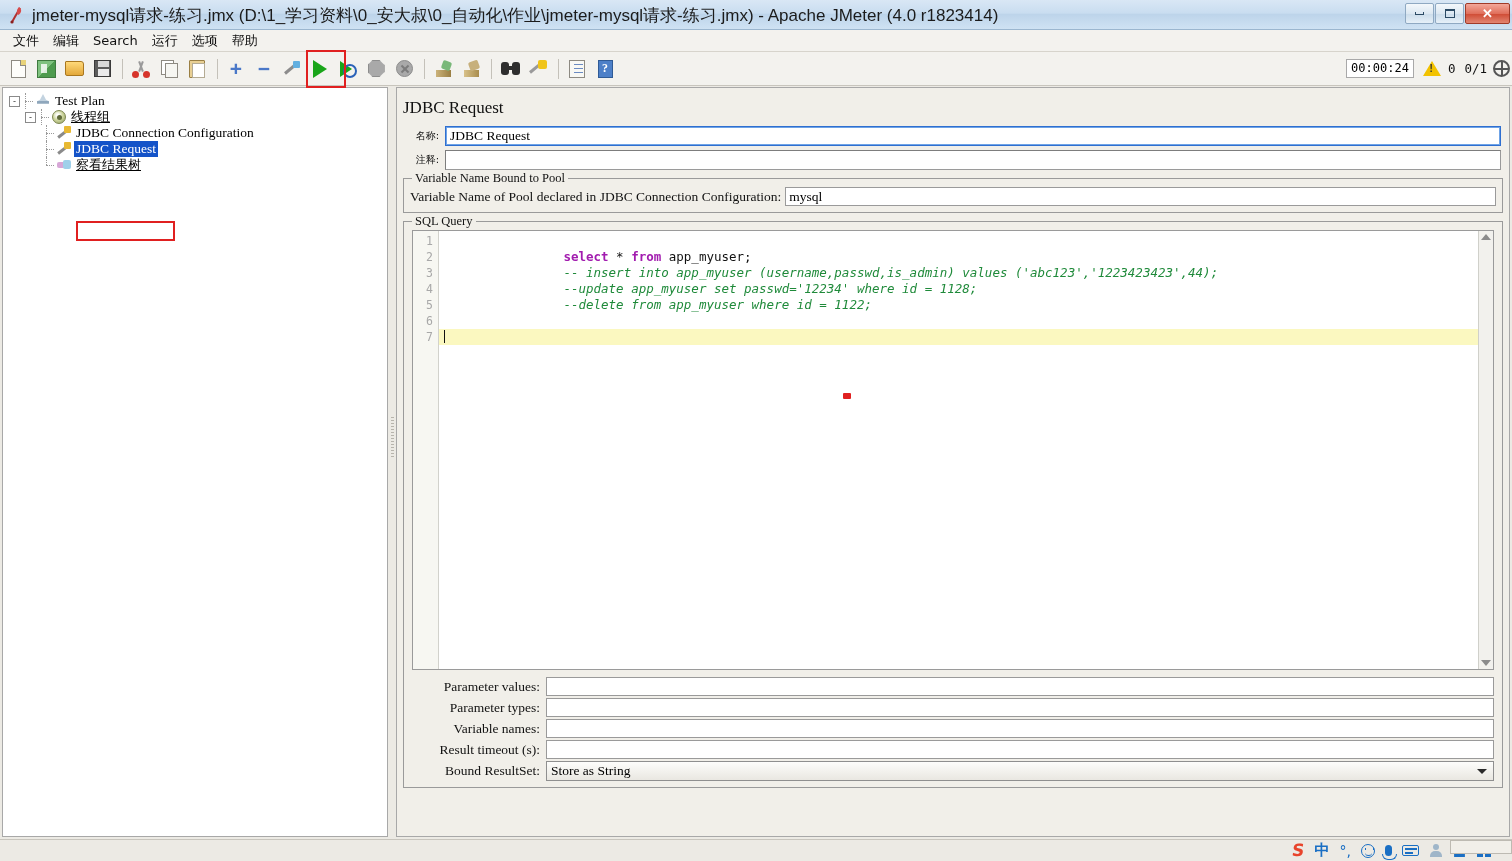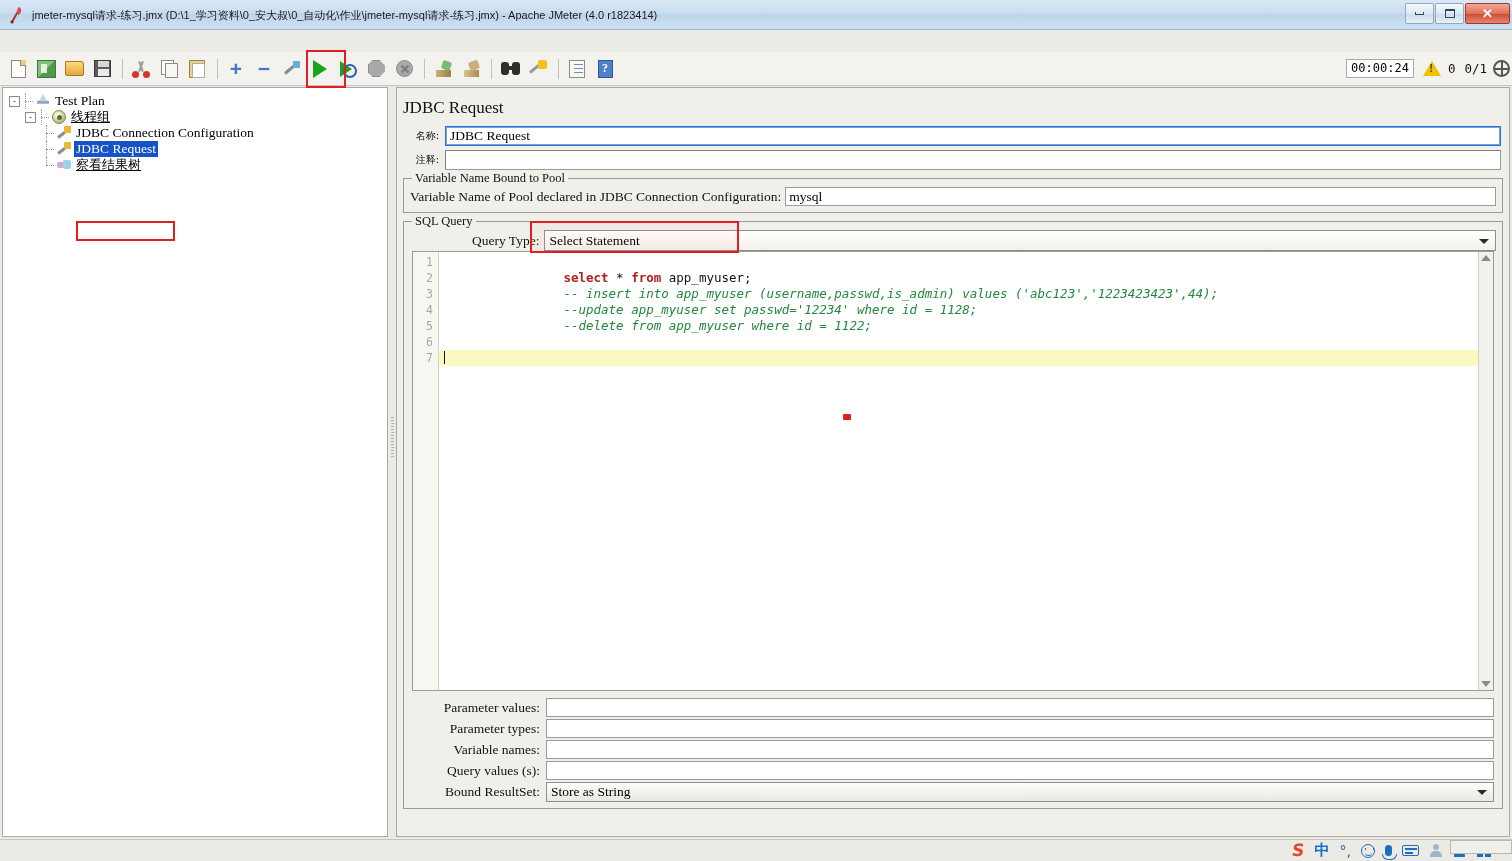--- a/index.html
+++ b/index.html
@@ -22,21 +22,21 @@
     background: linear-gradient(to bottom, #d9e7f5 0%, #c9ddf0 45%, #bdd4ea 50%, #cfe2f3 100%);
     border-bottom: 1px solid #9bb6cf;
     display: flex; align-items: center;
   }
   .titlebar .tb-icon {
     width: 22px; height: 20px; margin-left: 6px; margin-right: 4px;
     position: relative; flex: none;
   }
   .titlebar .tb-text {
     font-family: "Liberation Sans", sans-serif;
-    font-size: 11px; color: #1b1b1b;
+    font-size: 17px; color: #1b1b1b;
     white-space: nowrap; overflow: hidden;
     padding-top: 1px;
   }
   .wincontrols {
     position: absolute; right: 2px; top: 1px;
     display: flex; align-items: center; height: 24px;
   }
   .wbtn {
     width: 29px; height: 21px;
     background: linear-gradient(to bottom,#f4f8fb,#dce8f2 50%,#cbdcea 51%,#e6f0f8);
@@ -294,21 +294,21 @@
   .gutter .ln {
     height: 16px; line-height: 16px; text-align: right; padding-right: 5px;
     font-family: "DejaVu Sans Mono","Liberation Mono",monospace; font-size: 11.5px; color: #a8a8a8;
   }
   .code {
     flex: 1 1 auto; padding-top: 2px; position: relative; overflow: hidden;
     font-family: "DejaVu Sans Mono","Liberation Mono",monospace; font-size: 12.5px;
   }
   .cline { height: 16px; line-height: 16px; padding-left: 4px; white-space: pre; }
   .cline.active { background: #fbf8c0; }
-  .kw { color: #b91c1c; font-weight: bold; }
+  .kw { color: #a21caf; font-weight: bold; }
   .plain { color: #111; }
   .cmt { color: #1f8a3a; font-style: italic; }
   .caret {
     display: inline-block; width: 1px; height: 13px; background: #111;
     vertical-align: -2px; margin-left: 1px;
   }
   .redmark {
     position: absolute; left: 404px; top: 162px; width: 8px; height: 6px;
     background: #e02020; border-radius: 1px;
   }
@@ -406,20 +406,28 @@
         </div>
       <div class="wbtn">
           <div class="maxbox"></div>
         </div>
       <div class="wbtn close">
           <span class="glyph">✕</span>
         </div>
     </div>
   </div>
 
+  <div class="menubar">
+    <div class="menuitem">文件</div>
+    <div class="menuitem">编辑</div>
+    <div class="menuitem">Search</div>
+    <div class="menuitem">运行</div>
+    <div class="menuitem">选项</div>
+    <div class="menuitem">帮助</div>
+  </div>
 
   <div class="toolbar">
     <div class="tbtn">
         <div class="ic-doc"></div>
       </div>
     <div class="tbtn">
         <div class="ic-tmpl"></div>
       </div>
     <div class="tbtn">
         <div class="ic-open"></div>
@@ -581,28 +589,20 @@
             <div class="plabel">Variable Name of Pool declared in JDBC Connection Configuration:</div>
             <input class="ptext" value="mysql" style="">
           </div>
         </div>
       </div>
 
       <div class="groupbox">
         <div class="gtitle">SQL Query</div>
         <div class="gbody">
 
-          <div class="qtype-row">
-            <div class="qlabel">Query Type:</div>
-            <div class="combo">
-              <div class="ctext">Select Statement</div>
-              <div class="carrow"></div>
-            </div>
-            <div class="redbox-qtype"></div>
-          </div>
 
 
           <div class="editor-wrap">
             <div class="gutter">
               <div class="ln">1</div>
               <div class="ln">2</div>
               <div class="ln">3</div>
               <div class="ln">4</div>
               <div class="ln">5</div>
               <div class="ln">6</div>
@@ -639,21 +639,21 @@
             </div>
             <div class="prow">
               <div class="plab">Parameter types:</div>
               <input class="pinput" value="" style="">
             </div>
             <div class="prow">
               <div class="plab">Variable names:</div>
               <input class="pinput" value="" style="">
             </div>
             <div class="prow">
-              <div class="plab">Query values (s):</div>
+              <div class="plab">Result timeout (s):</div>
               <input class="pinput" value="" style="">
             </div>
             <div class="prow">
               <div class="plab">Bound ResultSet:</div>
               <div class="pcombo">
                 <div class="ctext">Store as String</div>
                 <div class="carrow"></div>
               </div>
             </div>
           </div>

